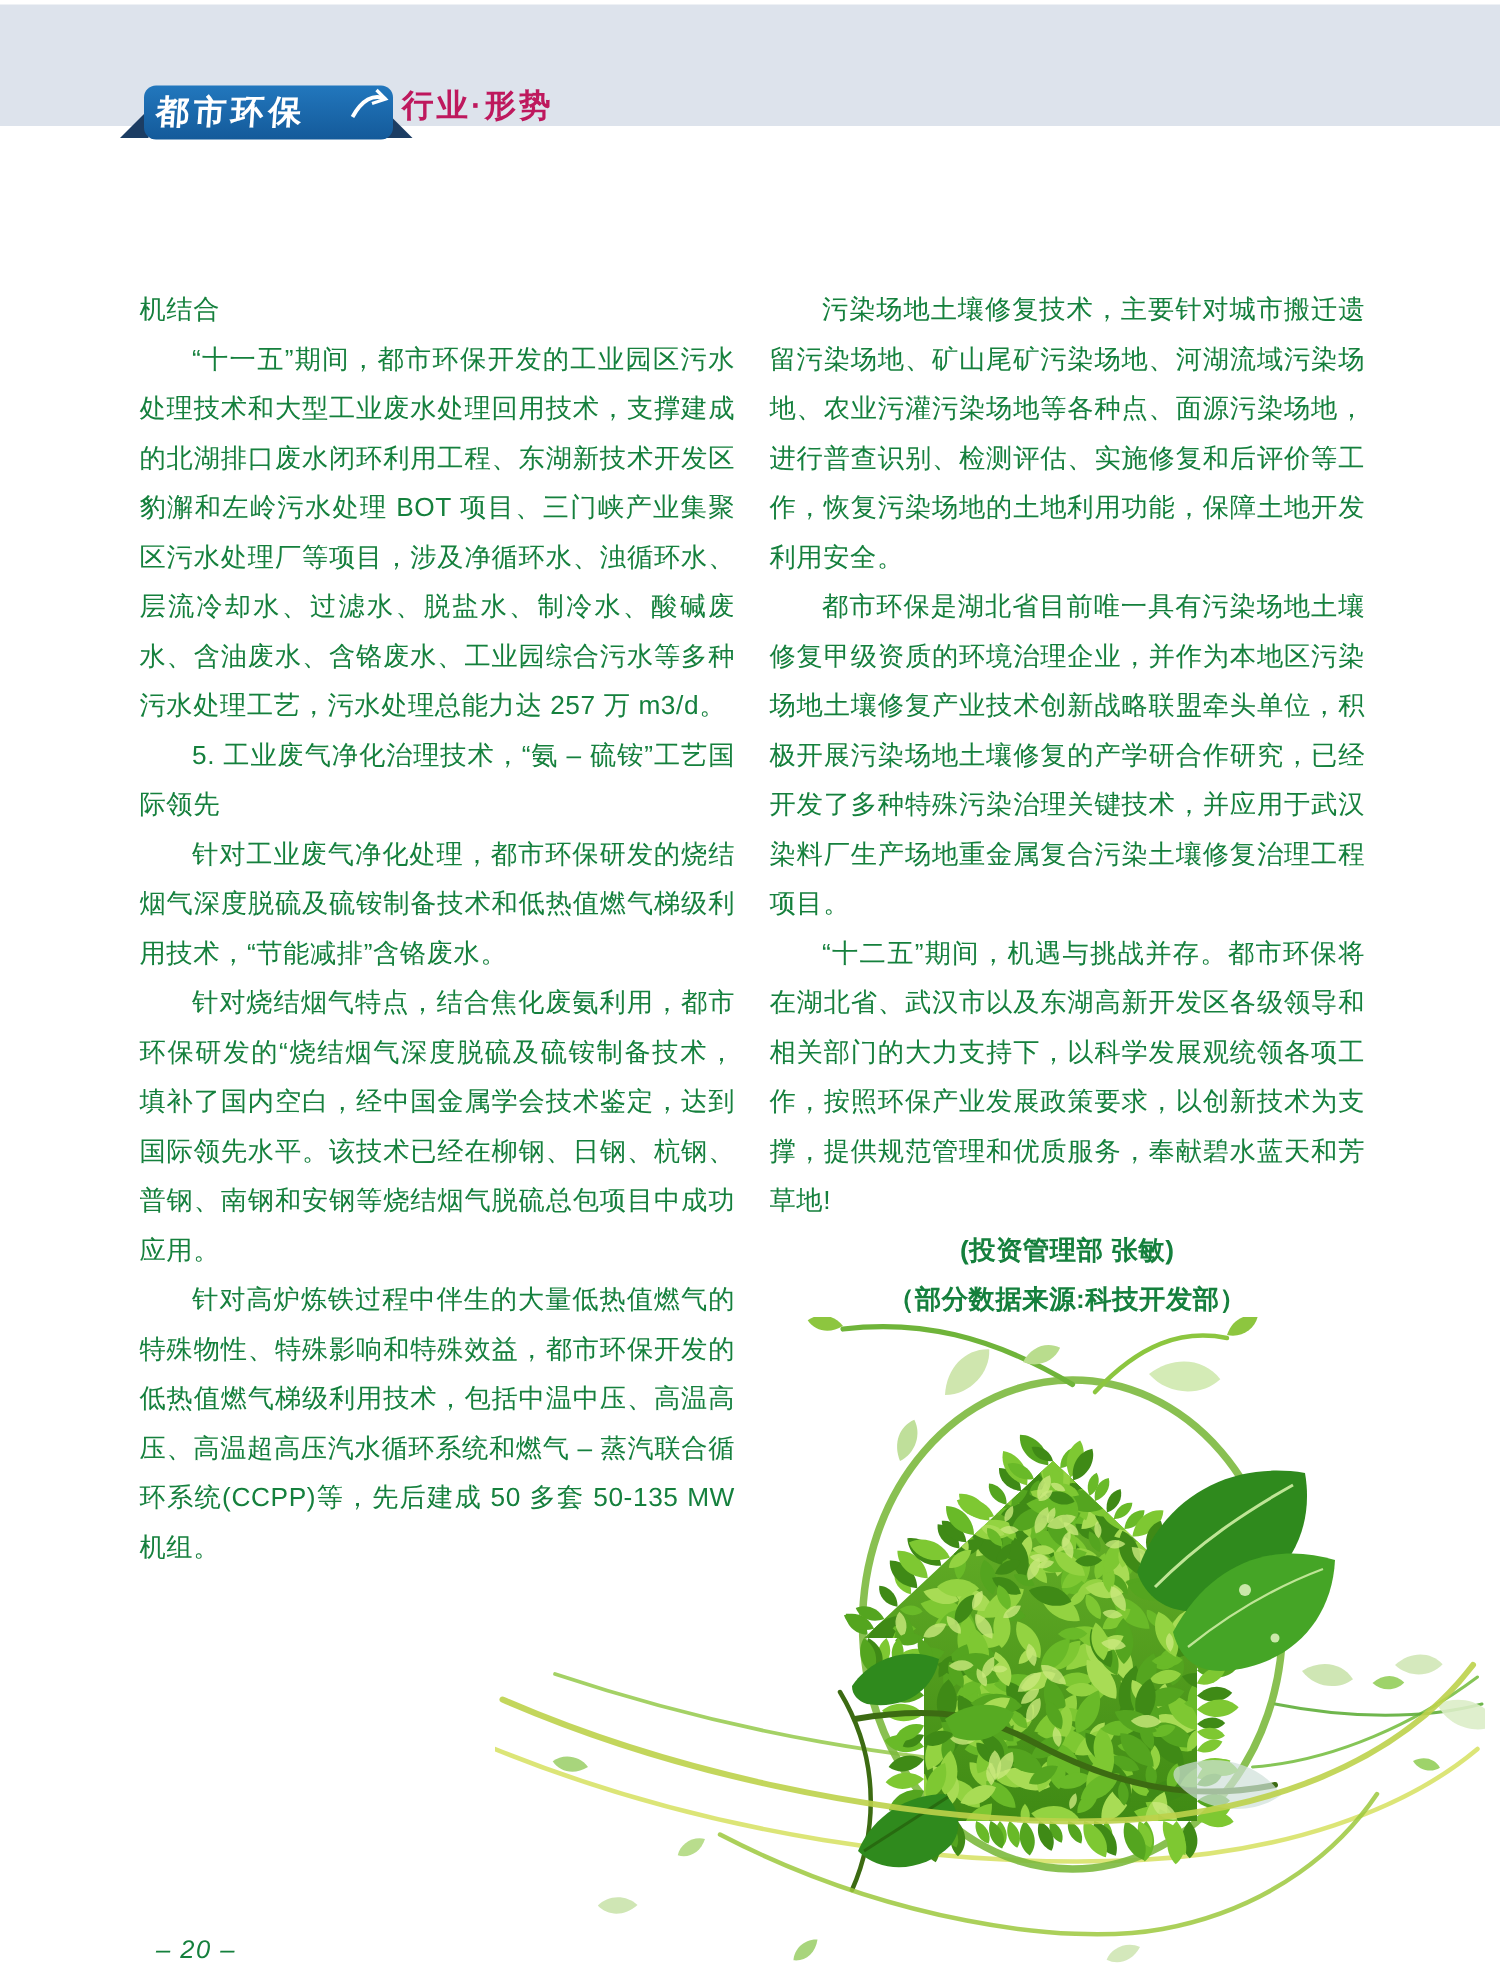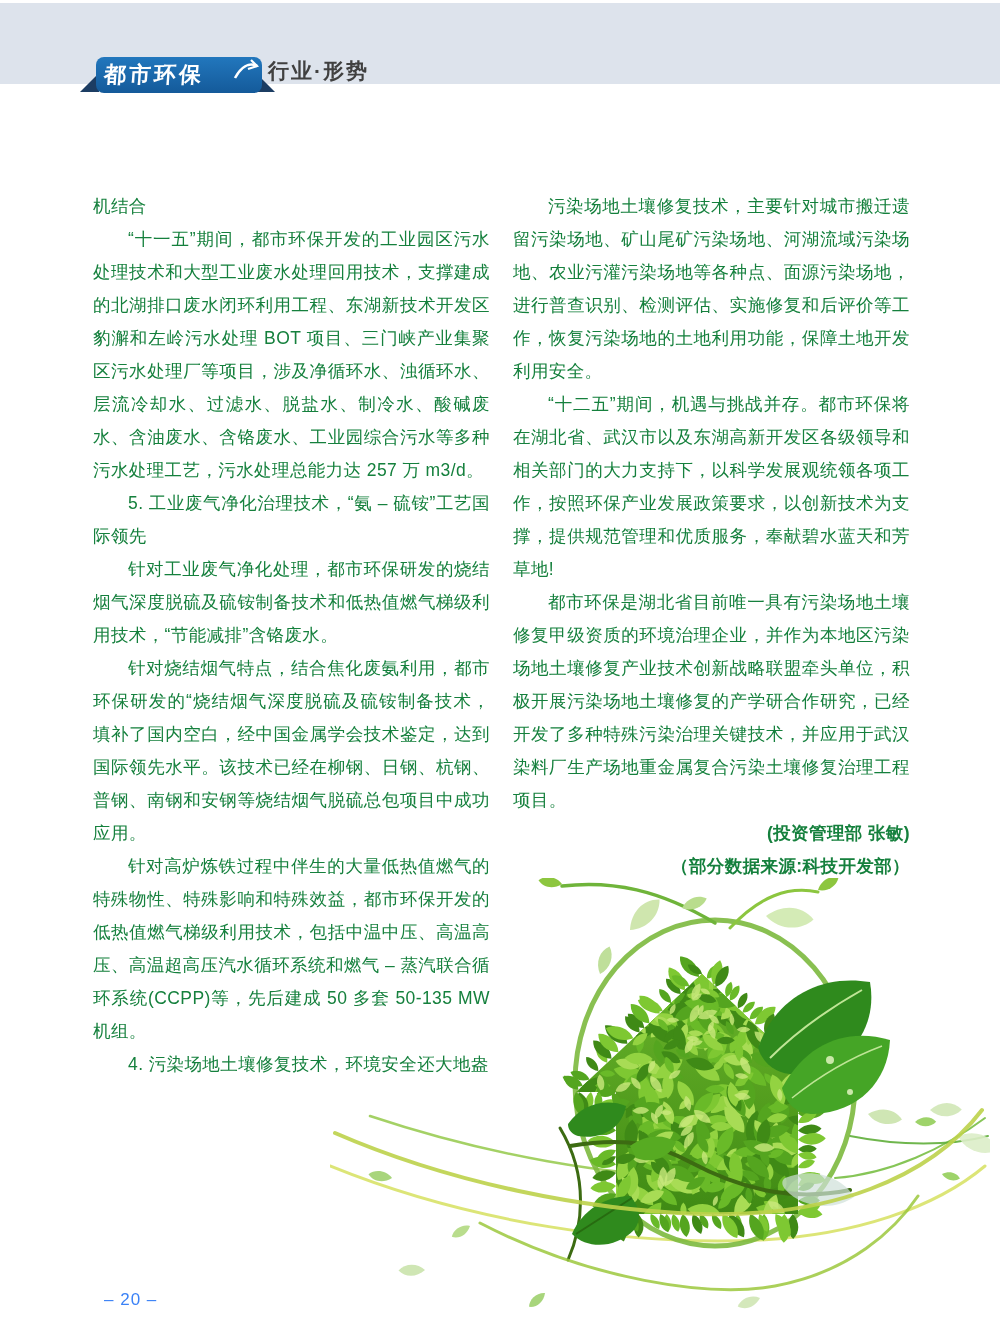--- a/index.html
+++ b/index.html
@@ -11,36 +11,36 @@
   .band{position:absolute;left:0;top:3px;width:1000px;height:81px;background:#dde3ec;}
   .ribbon-svg{position:absolute;left:78px;top:54px;width:200px;height:46px;}
   .logo-label{
     position:absolute;left:104px;top:60px;width:132px;height:30px;
     color:#ffffff;font-weight:bold;font-size:22px;letter-spacing:3px;
     line-height:30px;text-align:left;transform:skewX(-4deg);white-space:nowrap;
   }
   .logo-swoosh{position:absolute;left:232px;top:58px;width:28px;height:26px;}
   .section-label{
     position:absolute;left:268px;top:58px;height:26px;line-height:26px;
-    font-size:21px;font-weight:bold;color:#404040;letter-spacing:2px;white-space:nowrap;
+    font-size:21px;font-weight:bold;color:#be185d;letter-spacing:2px;white-space:nowrap;
   }
   
   .col{
     position:absolute;top:190px;width:397px;
     font-size:17.5px;line-height:33px;letter-spacing:0.4px;
     text-align:justify;text-justify:inter-character;color:#15803d;
   }
   .col-left{left:93px;}
   .col-right{left:513px;}
   .col p{margin:0;}
   .col p.ind{text-indent:2em;}
-  .byline{font-weight:bold;text-align:right;letter-spacing:0.4px;}
+  .byline{font-weight:bold;text-align:center;letter-spacing:0.4px;}
   
   .page-number{
-    position:absolute;left:104px;top:1290px;font-size:17px;color:#3b82f6;letter-spacing:1px;
+    position:absolute;left:104px;top:1290px;font-size:17px;color:#15803d;letter-spacing:1px;font-style:italic;
   }
   
   .illus{position:absolute;left:330px;top:878px;width:660px;height:440px;}
 </style>
 </head>
 <body>
 
 <div class="band"></div>
 
 <svg class="ribbon-svg" viewBox="0 0 200 46">
@@ -62,27 +62,26 @@
 </svg>
 <div class="section-label">行业·形势</div>
 
 <div class="col col-left">
   <p>机结合</p>
   <p class="ind">“十一五”期间，都市环保开发的工业园区污水处理技术和大型工业废水处理回用技术，支撑建成的北湖排口废水闭环利用工程、东湖新技术开发区豹澥和左岭污水处理 BOT 项目、三门峡产业集聚区污水处理厂等项目，涉及净循环水、浊循环水、层流冷却水、过滤水、脱盐水、制冷水、酸碱废水、含油废水、含铬废水、工业园综合污水等多种污水处理工艺，污水处理总能力达 257 万 m3/d。</p>
   <p class="ind">5. 工业废气净化治理技术，“氨 – 硫铵”工艺国际领先</p>
   <p class="ind">针对工业废气净化处理，都市环保研发的烧结烟气深度脱硫及硫铵制备技术和低热值燃气梯级利用技术，“节能减排”含铬废水。</p>
   <p class="ind">针对烧结烟气特点，结合焦化废氨利用，都市环保研发的“烧结烟气深度脱硫及硫铵制备技术，填补了国内空白，经中国金属学会技术鉴定，达到国际领先水平。该技术已经在柳钢、日钢、杭钢、普钢、南钢和安钢等烧结烟气脱硫总包项目中成功应用。</p>
   <p class="ind">针对高炉炼铁过程中伴生的大量低热值燃气的特殊物性、特殊影响和特殊效益，都市环保开发的低热值燃气梯级利用技术，包括中温中压、高温高压、高温超高压汽水循环系统和燃气 – 蒸汽联合循环系统(CCPP)等，先后建成 50 多套 50-135 MW 机组。</p>
-  <p class="ind">4. 污染场地土壤修复技术，环境安全还大地盎</p>
 </div>
 
 <div class="col col-right">
   <p class="ind">污染场地土壤修复技术，主要针对城市搬迁遗留污染场地、矿山尾矿污染场地、河湖流域污染场地、农业污灌污染场地等各种点、面源污染场地，进行普查识别、检测评估、实施修复和后评价等工作，恢复污染场地的土地利用功能，保障土地开发利用安全。</p>
+  <p class="ind">都市环保是湖北省目前唯一具有污染场地土壤修复甲级资质的环境治理企业，并作为本地区污染场地土壤修复产业技术创新战略联盟牵头单位，积极开展污染场地土壤修复的产学研合作研究，已经开发了多种特殊污染治理关键技术，并应用于武汉染料厂生产场地重金属复合污染土壤修复治理工程项目。</p>
   <p class="ind">“十二五”期间，机遇与挑战并存。都市环保将在湖北省、武汉市以及东湖高新开发区各级领导和相关部门的大力支持下，以科学发展观统领各项工作，按照环保产业发展政策要求，以创新技术为支撑，提供规范管理和优质服务，奉献碧水蓝天和芳草地!</p>
-  <p class="ind">都市环保是湖北省目前唯一具有污染场地土壤修复甲级资质的环境治理企业，并作为本地区污染场地土壤修复产业技术创新战略联盟牵头单位，积极开展污染场地土壤修复的产学研合作研究，已经开发了多种特殊污染治理关键技术，并应用于武汉染料厂生产场地重金属复合污染土壤修复治理工程项目。</p>
   <p class="byline">(投资管理部 张敏)</p>
   <p class="byline">（部分数据来源:科技开发部）</p>
 </div>
 
 <svg class="illus" viewBox="0 0 660 440">
   <defs>
     <linearGradient id="houseG" x1="0" y1="0" x2="0" y2="1">
       <stop offset="0" stop-color="#6ab42a"></stop>
       <stop offset="1" stop-color="#3f8a14"></stop>
     </linearGradient>

